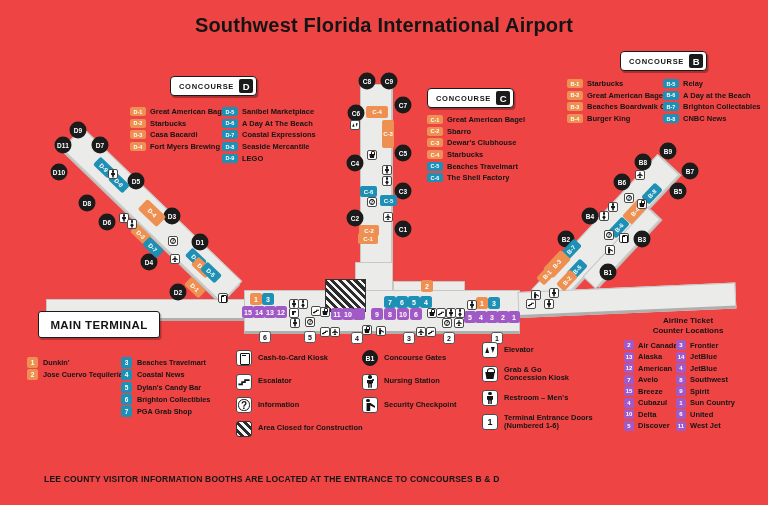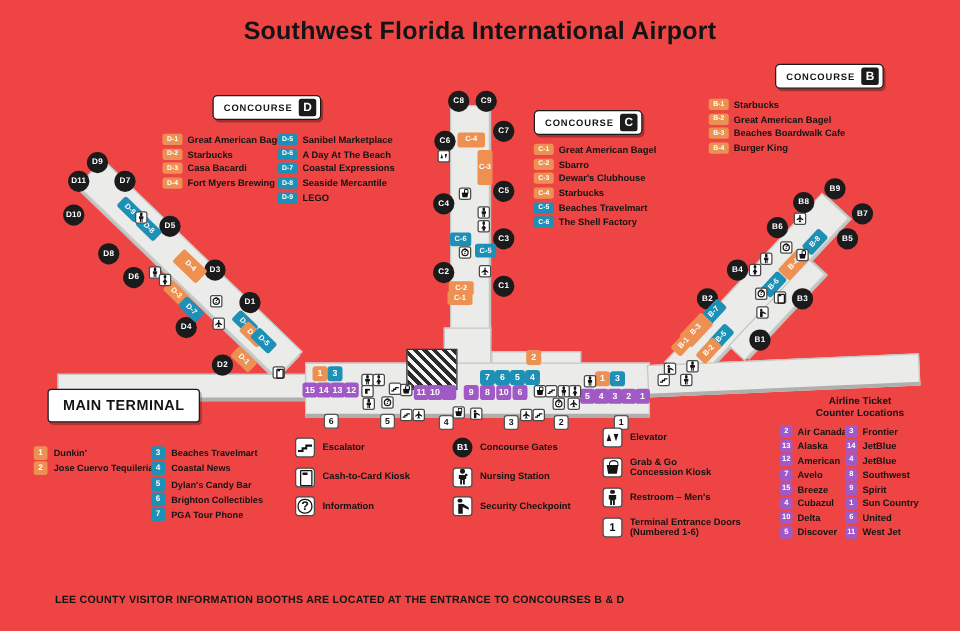--- a/index.html
+++ b/index.html
@@ -371,20 +371,39 @@
     </div>
       <div class="lrow orange">
       <span class="lb">B-3</span>
       <span class="lt">Beaches Boardwalk Cafe</span>
     </div>
       <div class="lrow orange">
       <span class="lb">B-4</span>
       <span class="lt">Burger King</span>
     </div>
     </div>
+  <div class="lcol" style="left:663px;top:79px;">
+
+  <div class="lrow blue">
+      <span class="lb">B-5</span>
+      <span class="lt">Relay</span>
+    </div>
+      <div class="lrow blue">
+      <span class="lb">B-6</span>
+      <span class="lt">A Day at the Beach</span>
+    </div>
+      <div class="lrow blue">
+      <span class="lb">B-7</span>
+      <span class="lt">Brighton Collectables</span>
+    </div>
+      <div class="lrow blue">
+      <span class="lb">B-8</span>
+      <span class="lt">CNBC News</span>
+    </div>
+    </div>
 
   <div class="lcol" style="left:27px;top:357px;">
 
   <div class="trow orange">
       <span class="tb">1</span>
       <span class="lt">Dunkin'</span>
     </div>
       <div class="trow orange">
       <span class="tb">2</span>
       <span class="lt">Jose Cuervo Tequileria</span>
@@ -403,44 +422,51 @@
       <div class="trow blue">
       <span class="tb">5</span>
       <span class="lt">Dylan's Candy Bar</span>
     </div>
       <div class="trow blue">
       <span class="tb">6</span>
       <span class="lt">Brighton Collectibles</span>
     </div>
       <div class="trow blue">
       <span class="tb">7</span>
-      <span class="lt">PGA Tour Phone</span>
+      <span class="lt">PGA Grab Shop</span>
     </div>
     </div>
 
   <div class="lcol" style="left:236px;top:350px;">
 
   <div class="irow">
+      <span class="ibx ic-box ic-cash-to-card"></span>
+      <span class="ic-lab">
+        <span>Cash-to-Card Kiosk</span>
+        <span></span>
+      </span>
+    </div>
+      <div class="irow">
       <span class="ibx ic-box ic-escalator"></span>
       <span class="ic-lab">
         <span>Escalator</span>
         <span></span>
       </span>
     </div>
       <div class="irow">
-      <span class="ibx ic-box ic-cash-to-card"></span>
-      <span class="ic-lab">
-        <span>Cash-to-Card Kiosk</span>
-        <span></span>
-      </span>
-    </div>
-      <div class="irow">
       <span class="ibx ic-box ic-information">?</span>
       <span class="ic-lab">
         <span>Information</span>
+        <span></span>
+      </span>
+    </div>
+      <div class="irow">
+      <span class="ibx ic-box ic-construction"></span>
+      <span class="ic-lab">
+        <span>Area Closed for Construction</span>
         <span></span>
       </span>
     </div>
     </div>
   <div class="lcol" style="left:362px;top:350px;">
 
   <div class="irow">
       <span class="ibx ic-box ic-concourse-gate">B1</span>
       <span class="ic-lab">
         <span>Concourse Gates</span>

